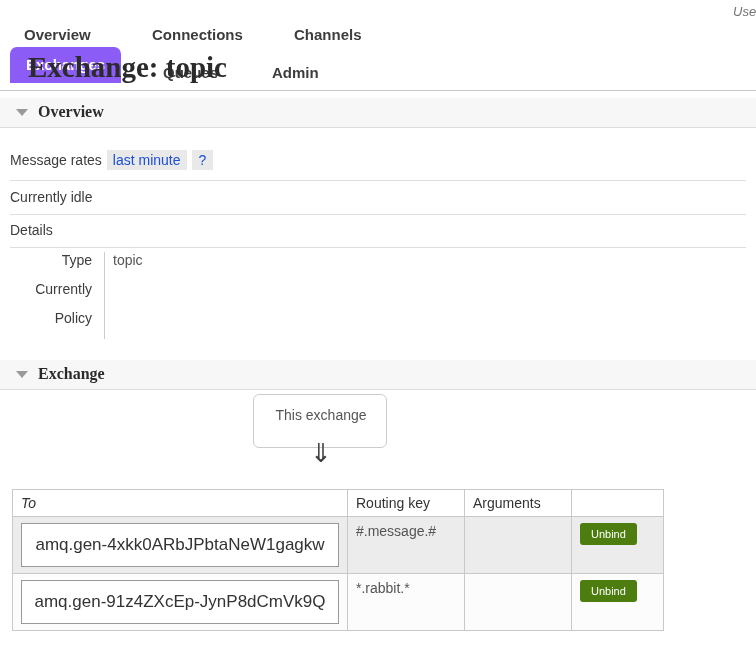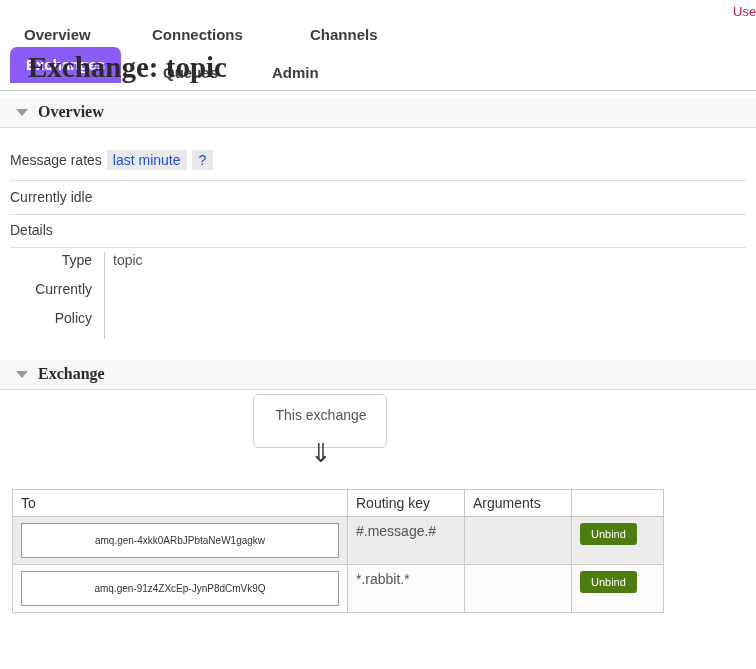--- a/index.html
+++ b/index.html
@@ -18,22 +18,23 @@
     height: 669px;
     overflow: hidden;
   }
 
   
   .user-label {
     position: absolute;
     top: 4px;
     left: 733px;
     font-size: 13px;
-    color: #be185d;
-    white-space: nowrap;
+    color: #737373;
+    white-space: nowrap;
+    font-style: italic;
   }
 
   
   .nav-primary {
     position: absolute;
     top: 22px;
     left: 0;
     width: 756px;
     height: 30px;
   }
@@ -237,31 +238,31 @@
     font-size: 14px;
   }
   .btable td {
     border: 1px solid #c9c9c9;
     padding: 6px 8px;
     vertical-align: top;
     color: #555555;
   }
   .btable tr.shade td { background: #ececec; }
   .btable tr.plain td { background: #fcfcfc; }
-  .col-to { width: 318px; }
+  .col-to { width: 318px; font-style: italic; }
   .col-rk { width: 100px; }
   .col-ar { width: 90px; }
   .col-ac { width: 75px; }
   .qbox {
     display: block;
     border: 1px solid #999999;
     background: #ffffff;
     padding: 11px 10px;
     text-align: center;
-    font-size: 10px;
+    font-size: 17px;
     color: #333333;
     white-space: nowrap;
   }
   .unbind-btn {
     display: inline-block;
     background: #4d7c0f;
     color: #ffffff;
     border: none;
     border-radius: 3px;
     padding: 5px 11px;
@@ -275,21 +276,21 @@
 </head>
 <body>
 
 <div id="page">
 
   <div class="user-label">Use</div>
 
   <div class="nav-primary">
     <div class="navitem" style="left:24px; top:4px;">Overview</div>
     <div class="navitem" style="left:152px; top:4px;">Connections</div>
-    <div class="navitem" style="left:310px; top:4px;">Channels</div>
+    <div class="navitem" style="left:294px; top:4px;">Channels</div>
   </div>
 
   <div class="page-title">Exchange: topic</div>
 
   <div class="nav-secondary">
     <div class="navitem active" style="left:10px;">Exchanges</div>
     <div class="navitem" style="left:163px; top:8px;">Queues</div>
     <div class="navitem" style="left:272px; top:8px;">Admin</div>
   </div>
   <div class="nav-underline"></div>

